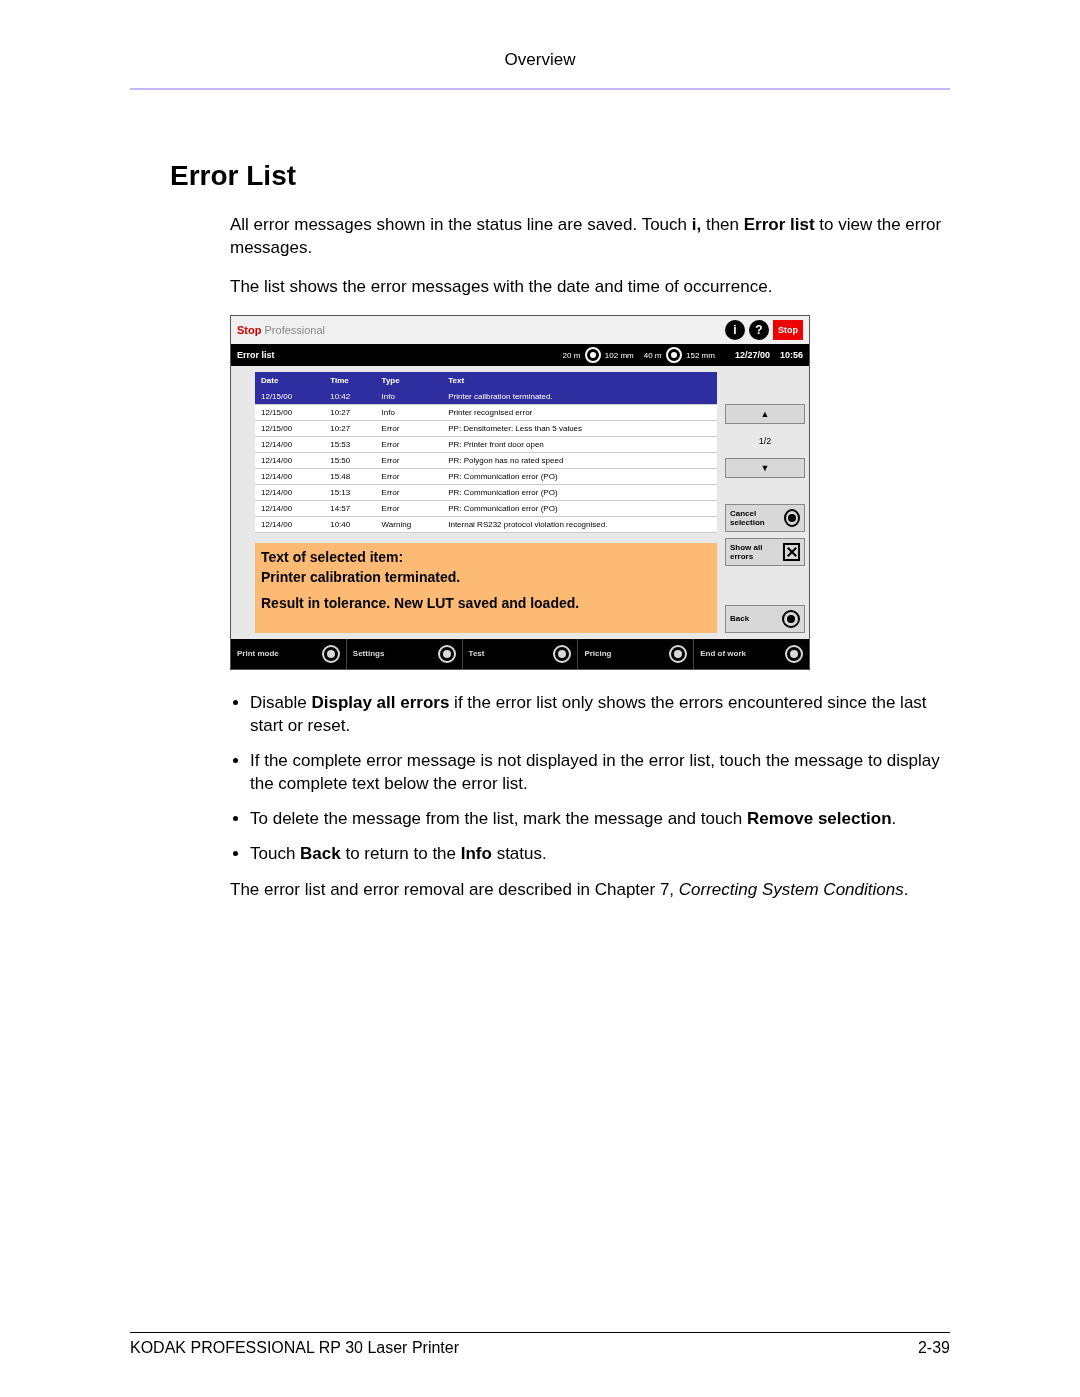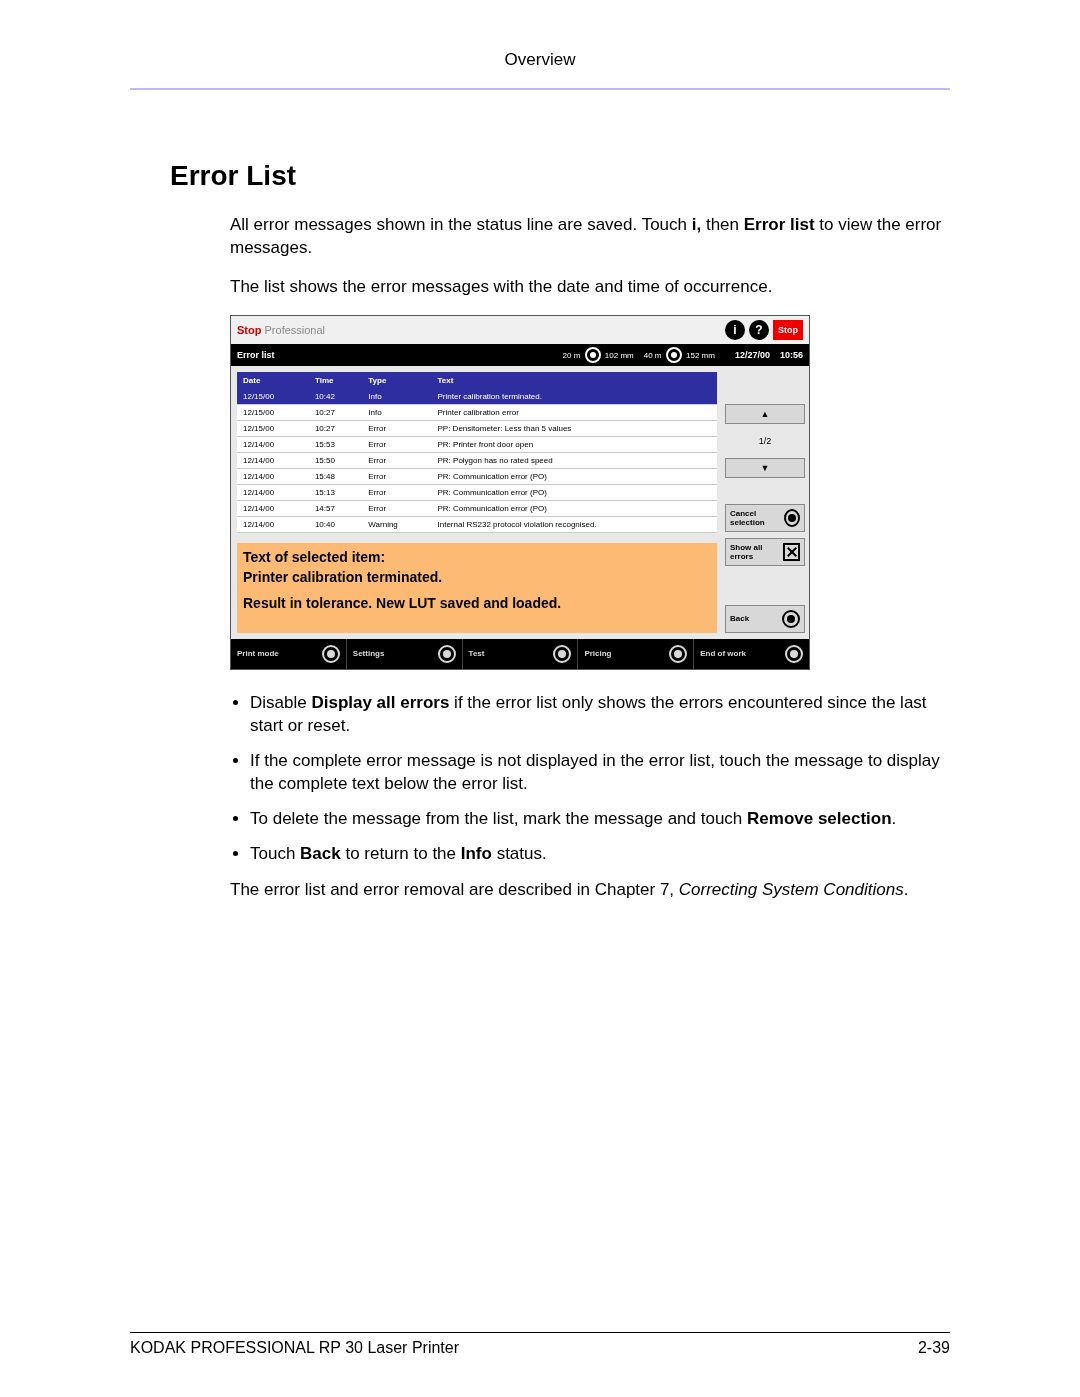--- a/index.html
+++ b/index.html
@@ -94,20 +94,21 @@
     display: flex; align-items: center;
     font-size: 9px; font-weight: bold;
     padding: 3px 6px;
   }
   .darkbar .spacer { flex: 1; }
   .darkbar .paper { font-weight: normal; font-size: 8px; margin-right: 10px; }
   .darkbar .dt { margin-left: 10px; }
   .shot-main {
     display: flex;
     background: #e8e8e8;
+    padding-left: 18px;
   }
   .table-area {
     flex: 1;
     padding: 6px 4px 6px 6px;
   }
   table.elist {
     width: 100%;
     border-collapse: collapse;
     font-size: 8px;
   }
@@ -256,21 +257,21 @@
                 <tr class="selected">
                   <td>12/15/00</td>
                   <td>10:42</td>
                   <td>Info</td>
                   <td>Printer calibration terminated.</td>
                 </tr>
                 <tr>
                     <td>12/15/00</td>
                     <td>10:27</td>
                     <td>Info</td>
-                    <td>Printer calibration error</td>
+                    <td>Printer recognised error</td>
                   </tr>
                 <tr>
                     <td>12/15/00</td>
                     <td>10:27</td>
                     <td>Error</td>
                     <td>PP: Densitometer: Less than 5 values</td>
                   </tr>
                 <tr>
                     <td>12/14/00</td>
                     <td>15:53</td>

